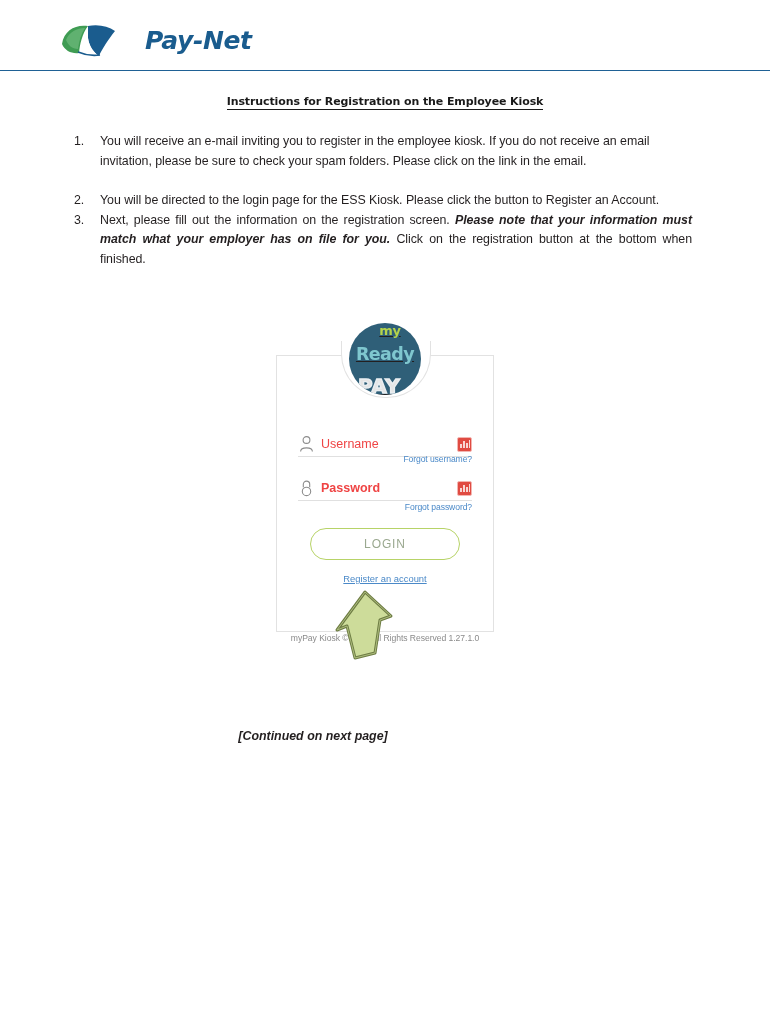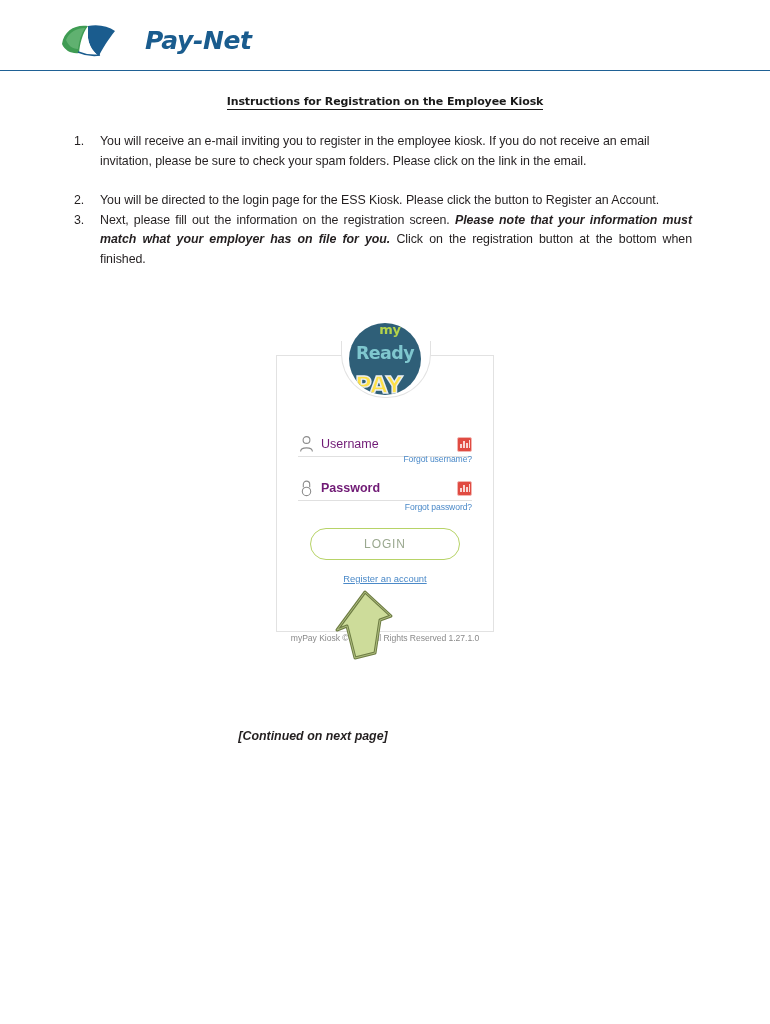--- a/index.html
+++ b/index.html
@@ -144,42 +144,43 @@
     height: 72px;
     border-radius: 50%;
     background: #2f5f78;
     box-sizing: border-box;
     overflow: hidden;
     display: flex;
     flex-direction: column;
     align-items: center;
     justify-content: center;
     line-height: 1;
+    text-decoration: underline;
   }
   .logo-my {
     font-family: "DejaVu Sans", sans-serif;
     font-weight: bold;
     font-size: 13px;
     color: #b5d44a;
     margin: 2px 0 -2px 10px;
     letter-spacing: -0.3px;
   }
   .logo-ready {
     font-family: "DejaVu Sans", sans-serif;
     font-weight: bold;
     font-size: 17.5px;
     color: #7fc7cf;
     letter-spacing: -0.6px;
     margin: 11px;
   }
   .logo-pay {
     font-family: "DejaVu Sans", sans-serif;
     font-weight: bold;
-    font-size: 23px;
-    color: #fde047;
+    font-size: 20px;
+    color: #e5e5e5;
     letter-spacing: 0.4px;
     -webkit-text-stroke: 1.4px #e9eef1;
     margin: 1px 12px 0 0;
   }
 
   .field {
     position: absolute;
     left: 298px;
     width: 174px;
     height: 24px;
@@ -191,21 +192,21 @@
   .field-pass { top: 157px; font-weight: bold; }
   .field-icon {
     width: 17px;
     height: 18px;
     margin-right: 6px;
     flex: 0 0 auto;
   }
   .field-placeholder {
     font-family: "Liberation Sans", sans-serif;
     font-size: 12.5px;
-    color: #701a75;
+    color: #ef4444;
     flex: 1 1 auto;
   }
   .red-badge {
     width: 15px;
     height: 15px;
     background: #e04b42;
     border: 1px solid #f3b6b2;
     border-radius: 2px;
     position: relative;
     flex: 0 0 auto;

